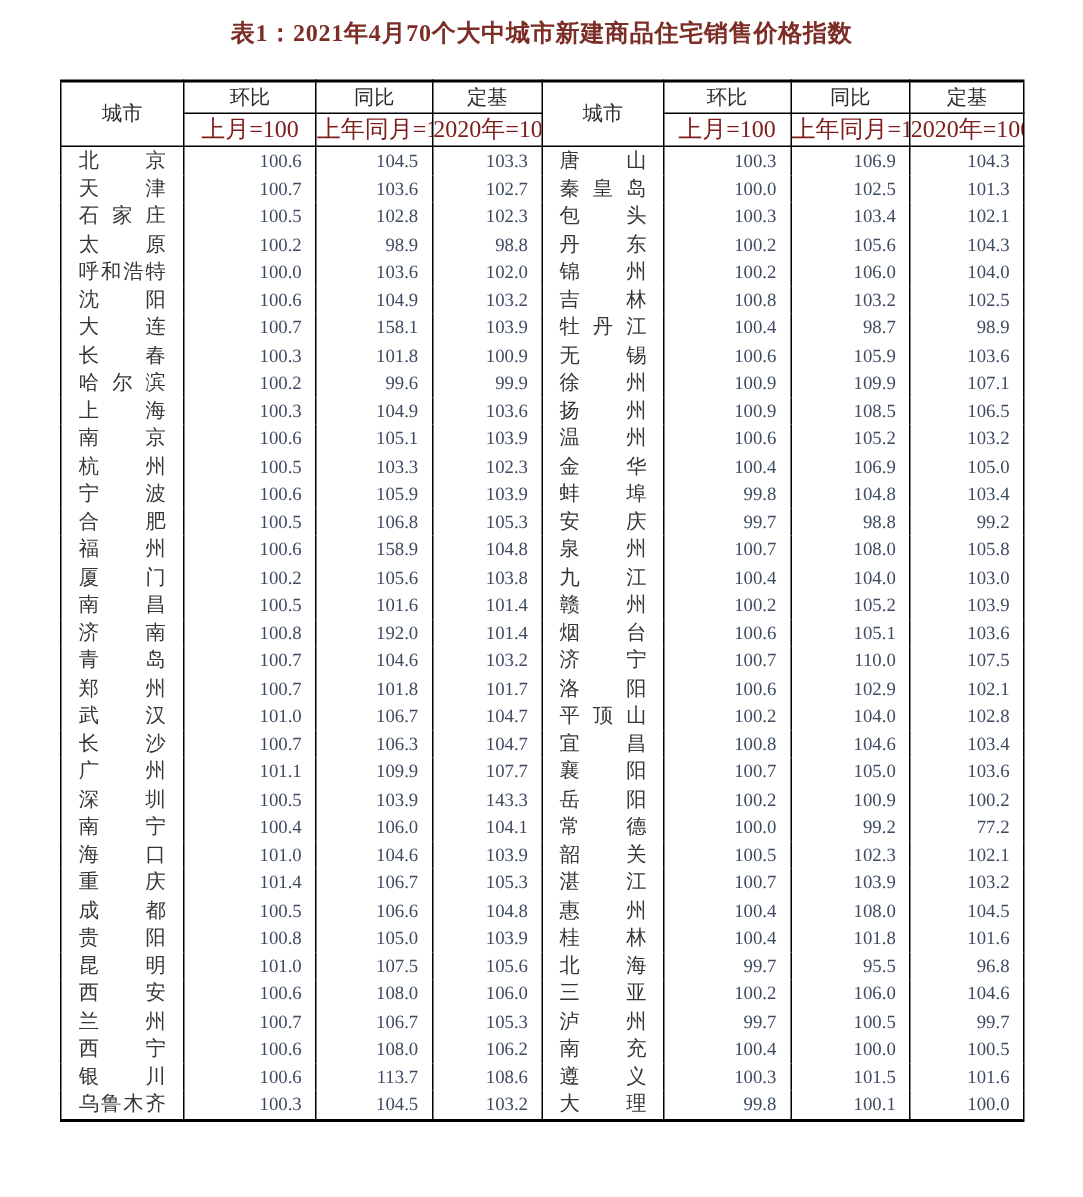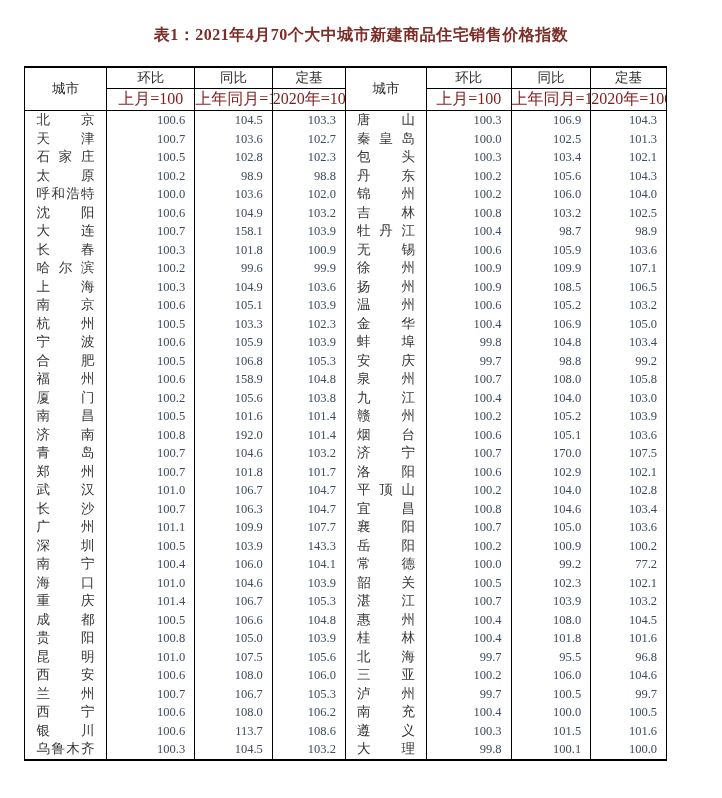--- a/index.html
+++ b/index.html
@@ -7,34 +7,34 @@
     padding: 0;
     background: #ffffff;
     width: 722px;
     height: 798px;
     font-family: "Liberation Serif", "DejaVu Serif", serif;
   }
   .page {
     width: 722px;
     height: 798px;
     box-sizing: border-box;
-    padding-top: 25px;
+    padding-top: 12px;
   }
   .title {
     text-align: center;
     font-size: 16px;
     font-weight: bold;
     color: #7c2d26;
     letter-spacing: 0.5px;
     margin-bottom: 20px;
     font-family: "Liberation Serif", "DejaVu Serif", serif;
   }
   table.price-index {
     width: 643px;
-    margin-left: 24px;
+    margin-left: 40px;
     border-collapse: collapse;
     table-layout: fixed;
     border-top: 2px solid #000;
     border-bottom: 2px solid #000;
     border-left: 1px solid #000;
     border-right: 1px solid #000;
     border-radius: 15px;
   }
   table.price-index th,
   table.price-index td {
@@ -297,21 +297,21 @@
           <td class="val">105.1</td>
           <td class="val">103.6</td>
         </tr>
         <tr>
           <td class="city"><span class="city-name">青岛</span></td>
           <td class="val">100.7</td>
           <td class="val">104.6</td>
           <td class="val">103.2</td>
           <td class="city"><span class="city-name">济宁</span></td>
           <td class="val">100.7</td>
-          <td class="val">170.0</td>
+          <td class="val">110.0</td>
           <td class="val">107.5</td>
         </tr>
         <tr>
           <td class="city"><span class="city-name">郑州</span></td>
           <td class="val">100.7</td>
           <td class="val">101.8</td>
           <td class="val">101.7</td>
           <td class="city"><span class="city-name">洛阳</span></td>
           <td class="val">100.6</td>
           <td class="val">102.9</td>

